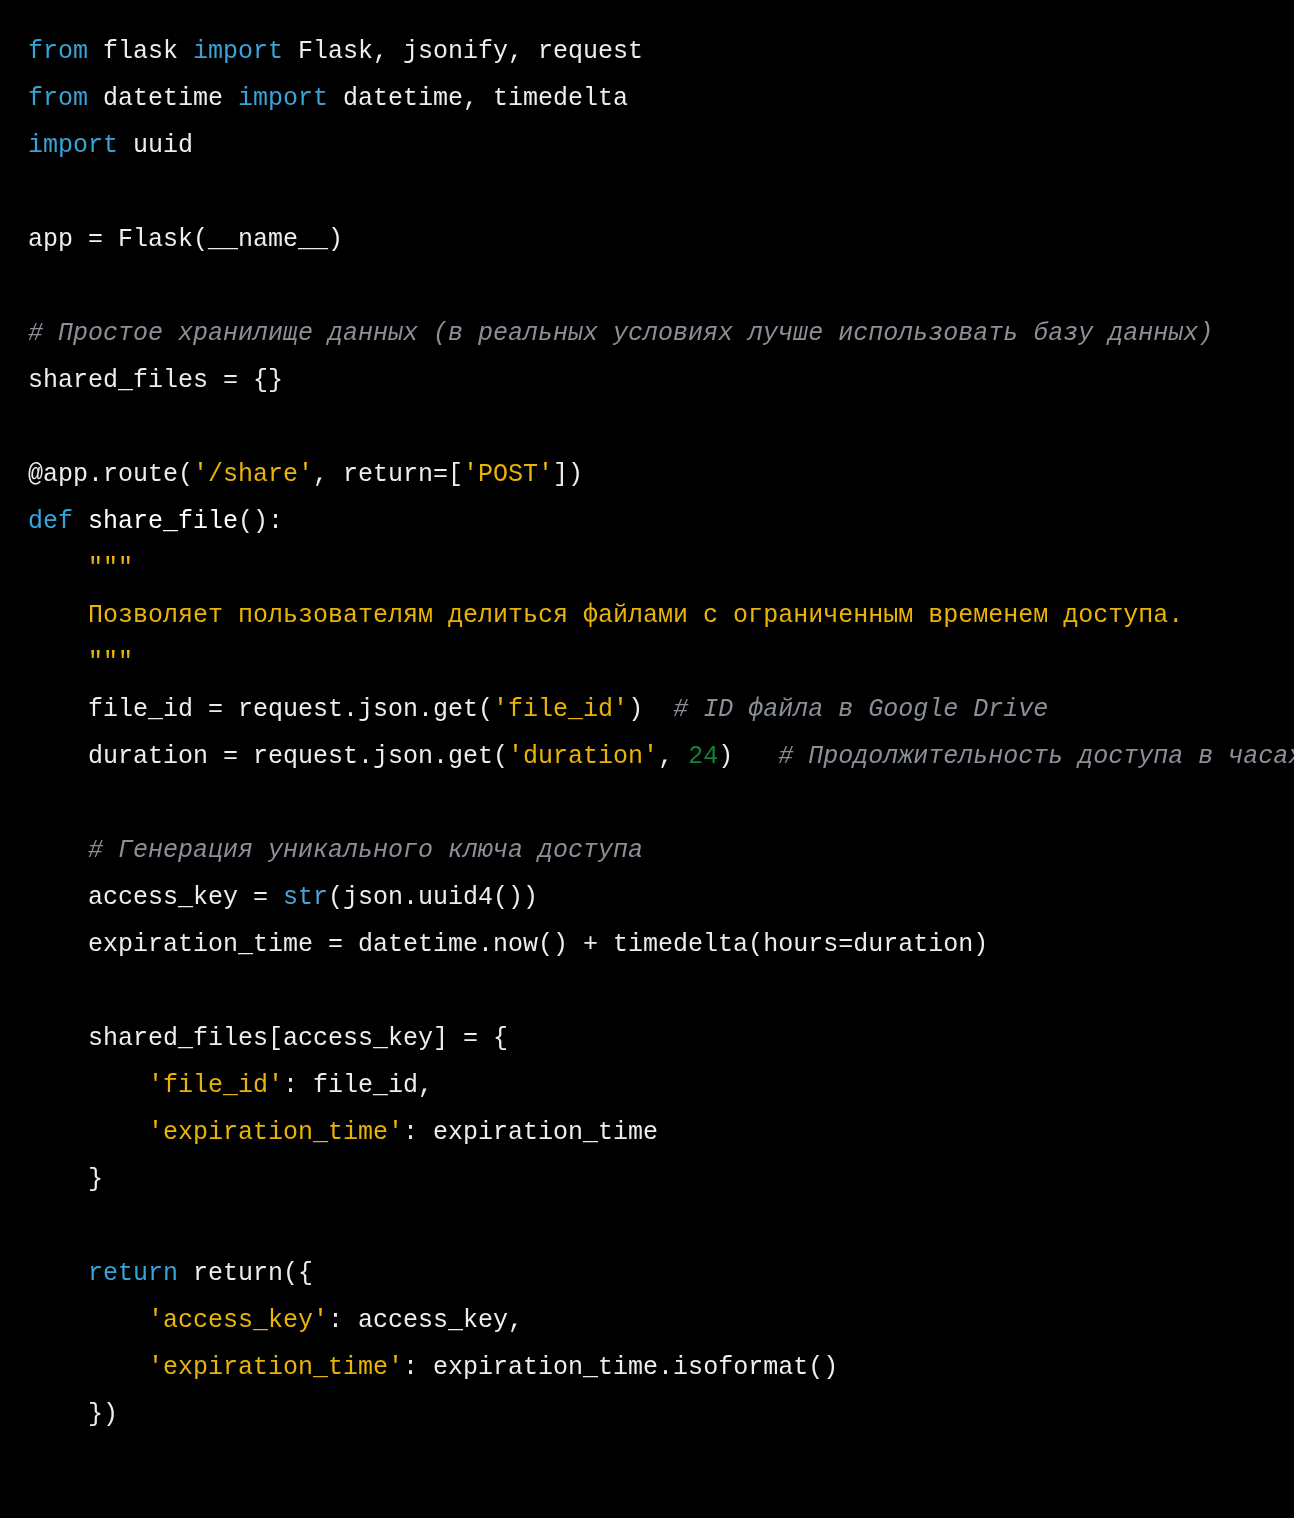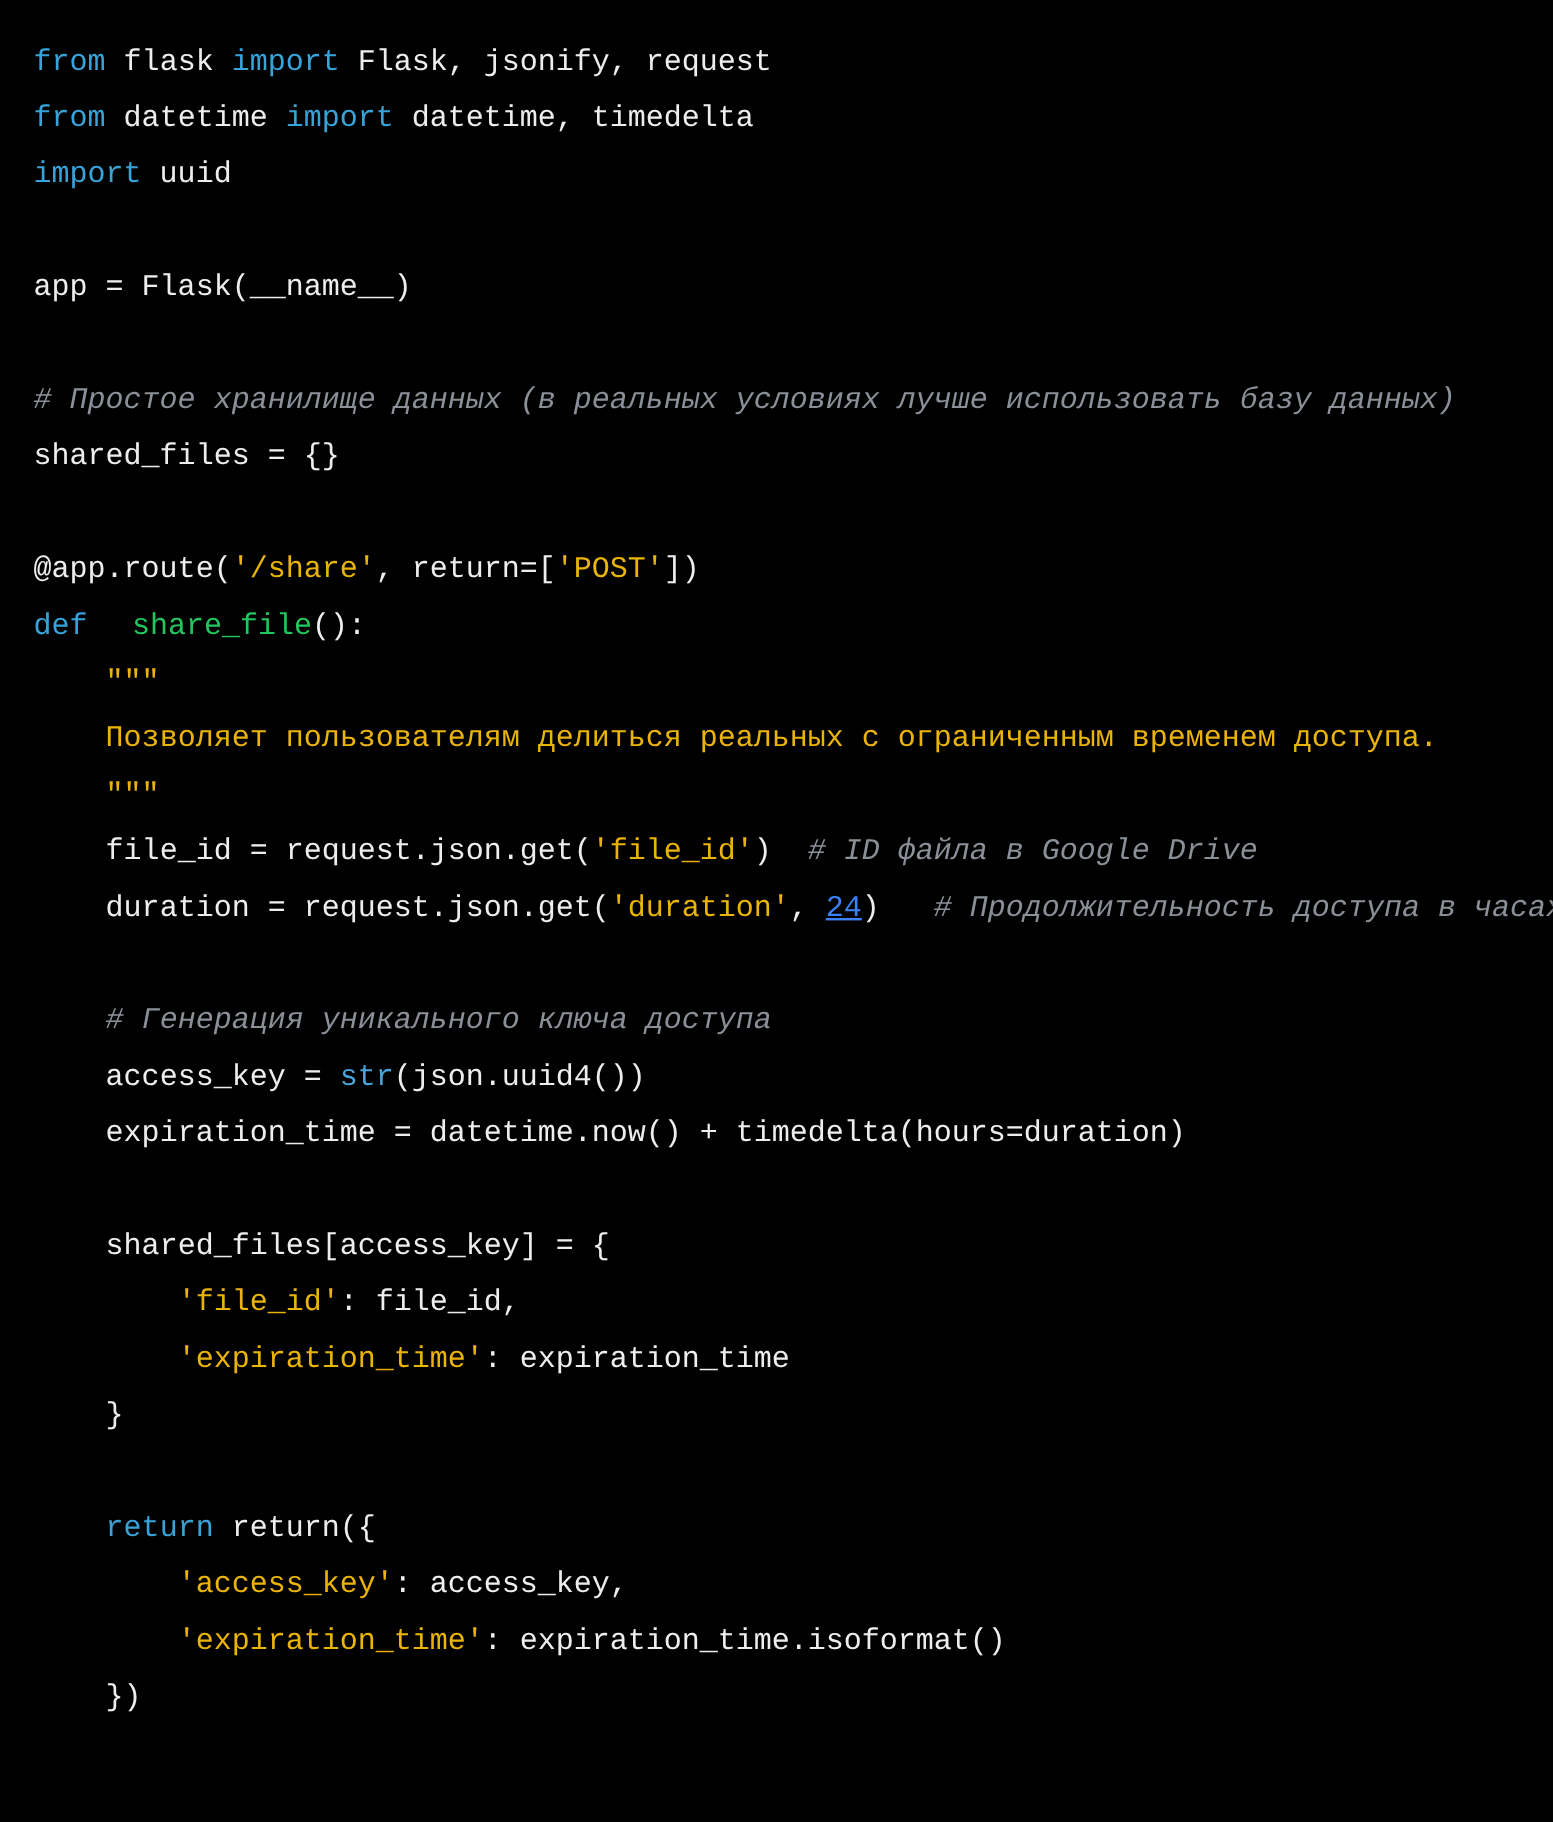--- a/index.html
+++ b/index.html
@@ -14,42 +14,42 @@
     margin: 0;
     padding: 28px 28px 28px 28px;
     font-family: "SFMono-Regular", "Menlo", "Consolas", "Liberation Mono", monospace;
     font-size: 25px;
     line-height: 47px;
     white-space: pre;
     color: #ededed;
     background: #000000;
   }
   .kw   { color: #38a3d8; }   
-  .fn   { color: #22c55e; margin-left: 22px; }   
+  .fn   { color: #ffffff; }   
   .str  { color: #eab308; }   
-  .num  { color: #3b82f6; text-decoration: underline; }   
+  .num  { color: #15803d; }   
   .cmt  { color: #8a8f98; font-style: italic; }   
   .bi   { color: #4aa3d6; }   
 </style>
 </head>
 <body>
 
 <pre class="code"><span><span class="kw">from</span><span> flask </span><span class="kw">import</span><span> Flask, jsonify, request</span></span>
 <span><span class="kw">from</span><span> datetime </span><span class="kw">import</span><span> datetime, timedelta</span></span>
 <span><span class="kw">import</span><span> uuid</span></span>
 <span></span>
 <span>app = Flask(__name__)</span>
 <span></span>
 <span><span class="cmt"># Простое хранилище данных (в реальных условиях лучше использовать базу данных)</span></span>
 <span>shared_files = {}</span>
 <span></span>
 <span><span>@app.route(</span><span class="str">'/share'</span><span>, return=[</span><span class="str">'POST'</span><span>])</span></span>
 <span><span class="kw">def</span><span> </span><span class="fn">share_file</span><span>():</span></span>
 <span><span>    </span><span class="str">"""</span></span>
-<span><span>    </span><span class="str">Позволяет пользователям делиться реальных с ограниченным временем доступа.</span></span>
+<span><span>    </span><span class="str">Позволяет пользователям делиться файлами с ограниченным временем доступа.</span></span>
 <span><span>    </span><span class="str">"""</span></span>
 <span><span>    </span><span>file_id = request.json.get(</span><span class="str">'file_id'</span><span>)  </span><span class="cmt"># ID файла в Google Drive</span></span>
 <span><span>    </span><span>duration = request.json.get(</span><span class="str">'duration'</span><span>, </span><span class="num">24</span><span>)   </span><span class="cmt"># Продолжительность доступа в часах</span></span>
 <span></span>
 <span><span>    </span><span class="cmt"># Генерация уникального ключа доступа</span></span>
 <span><span>    </span><span>access_key = </span><span class="bi">str</span><span>(json.uuid4())</span></span>
 <span><span>    </span><span>expiration_time = datetime.now() + timedelta(hours=duration)</span></span>
 <span></span>
 <span><span>    </span><span>shared_files[access_key] = {</span></span>
 <span><span>        </span><span class="str">'file_id'</span><span>: file_id,</span></span>

